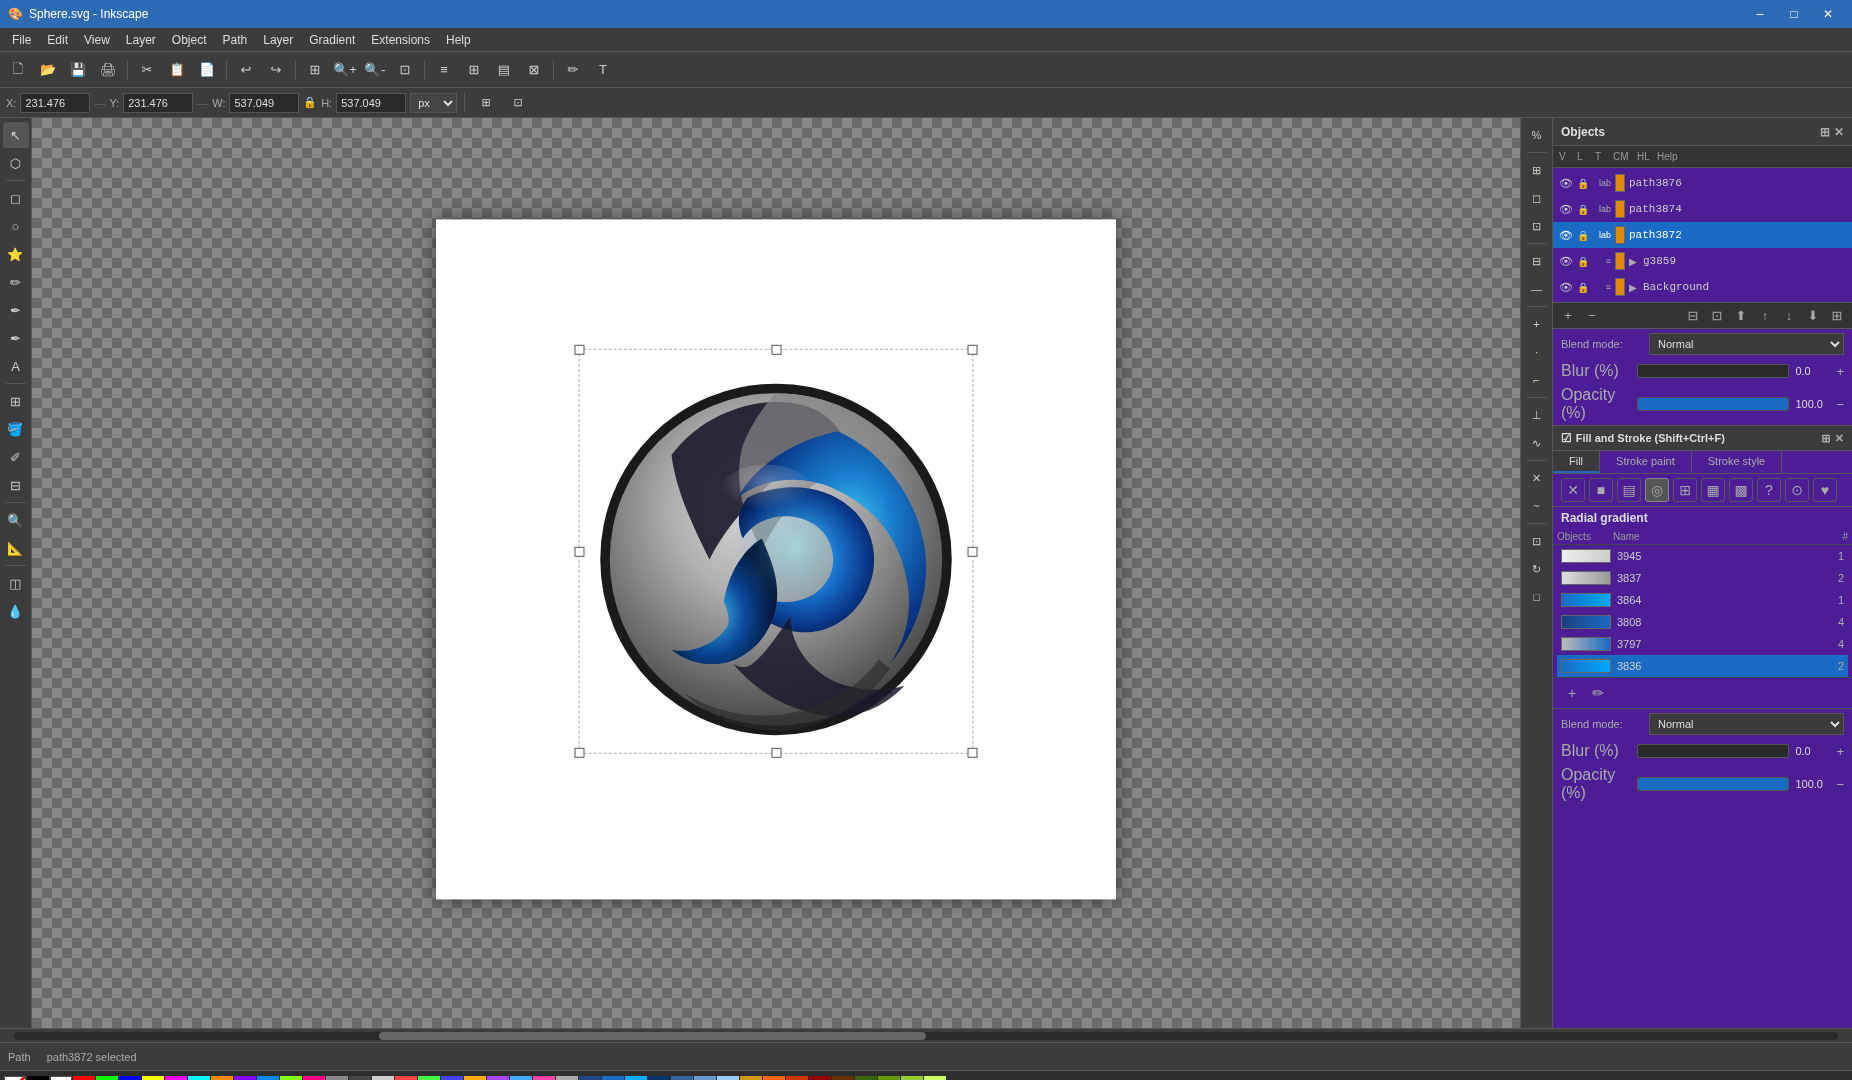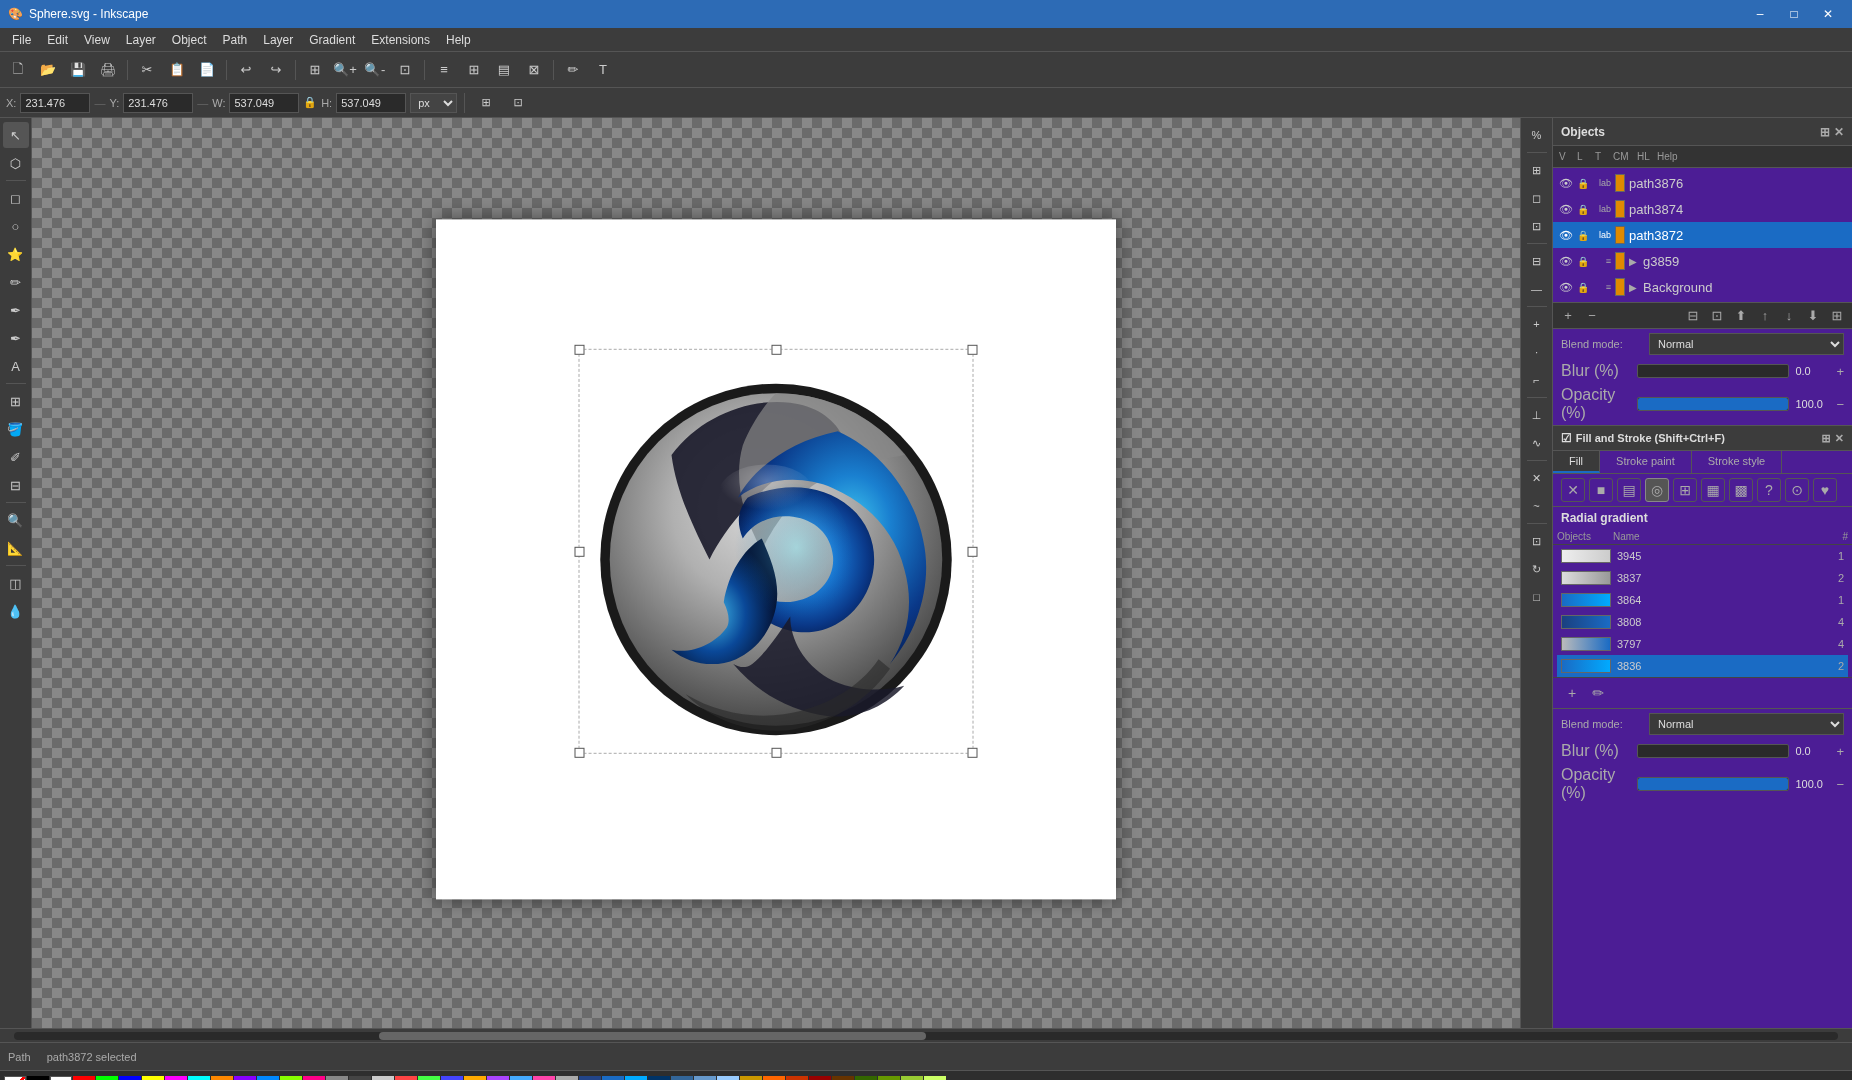--- a/index.html
+++ b/index.html
@@ -204,21 +204,21 @@
       gap: 4px;
       cursor: pointer;
       font-size: 11px;
       color: #ccc;
     }
     .obj-row.selected { background: #1a6bc4; color: white; }
     .obj-vis { width: 14px; font-size: 11px; cursor: pointer; }
     .obj-lock { width: 14px; font-size: 10px; cursor: pointer; }
     .obj-type { width: 16px; font-size: 10px; text-align: right; }
     .obj-color { width: 10px; height: 18px; border: 1px solid #666; }
-    .obj-name { flex: 1; font-size: 13px; }
+    .obj-name { flex: 1; font-size: 11px; font-family: Liberation Mono, monospace; }
     .obj-expand { width: 10px; font-size: 10px; color: #aaa; }
 
     
     .obj-col-header {
       height: 22px;
       display: flex;
       align-items: center;
       padding: 0 6px;
       gap: 4px;
       border-bottom: 1px solid #555;

